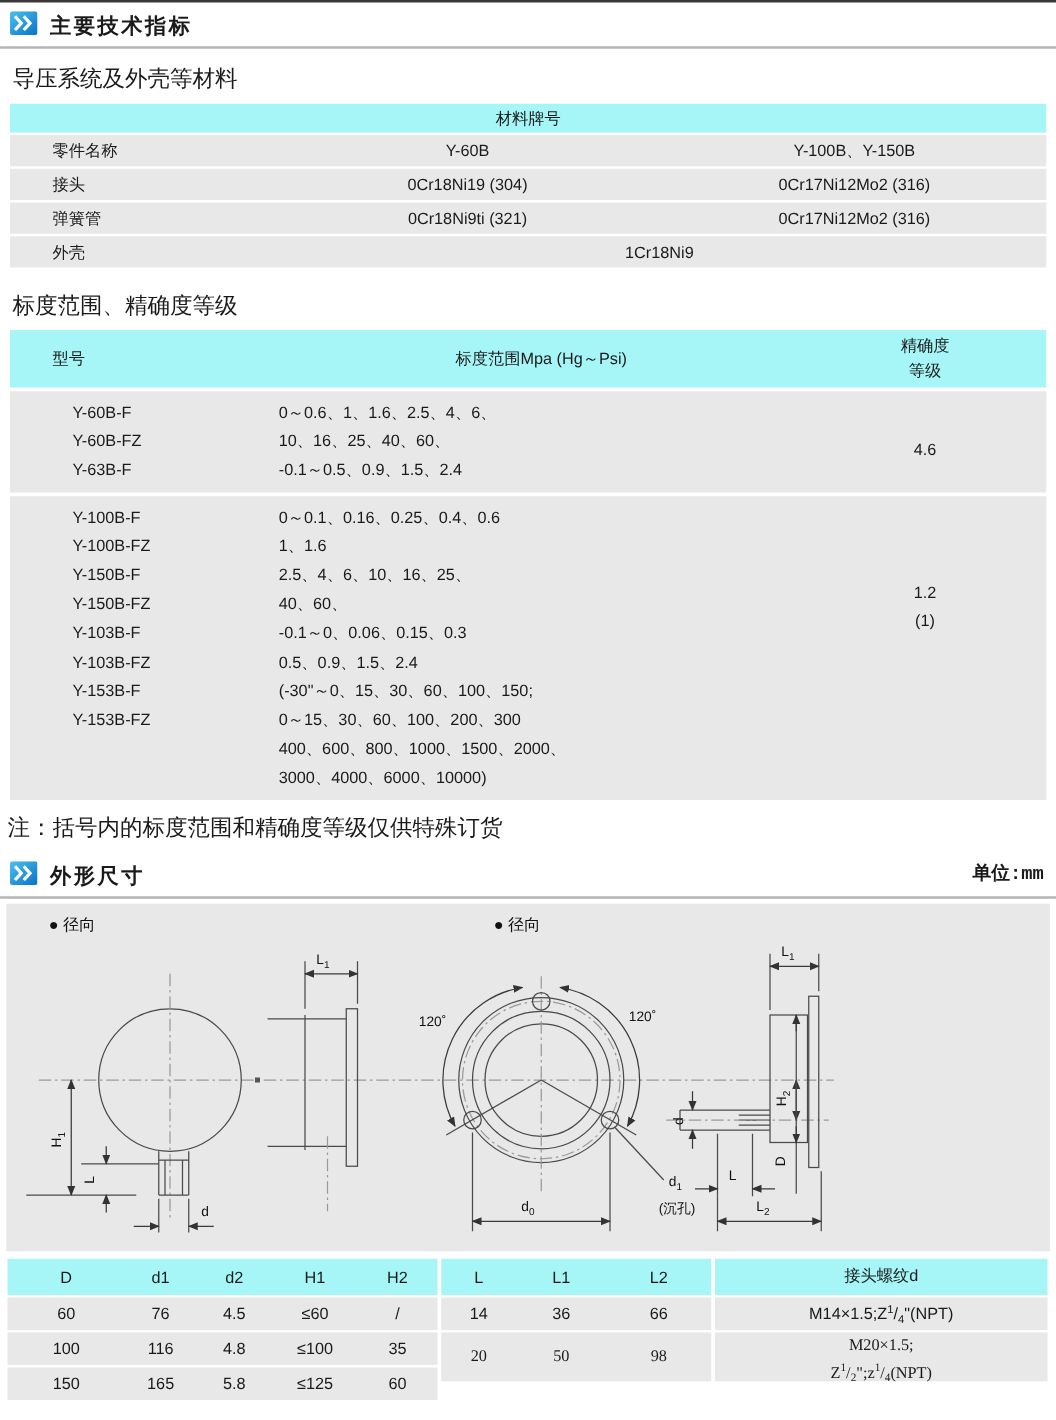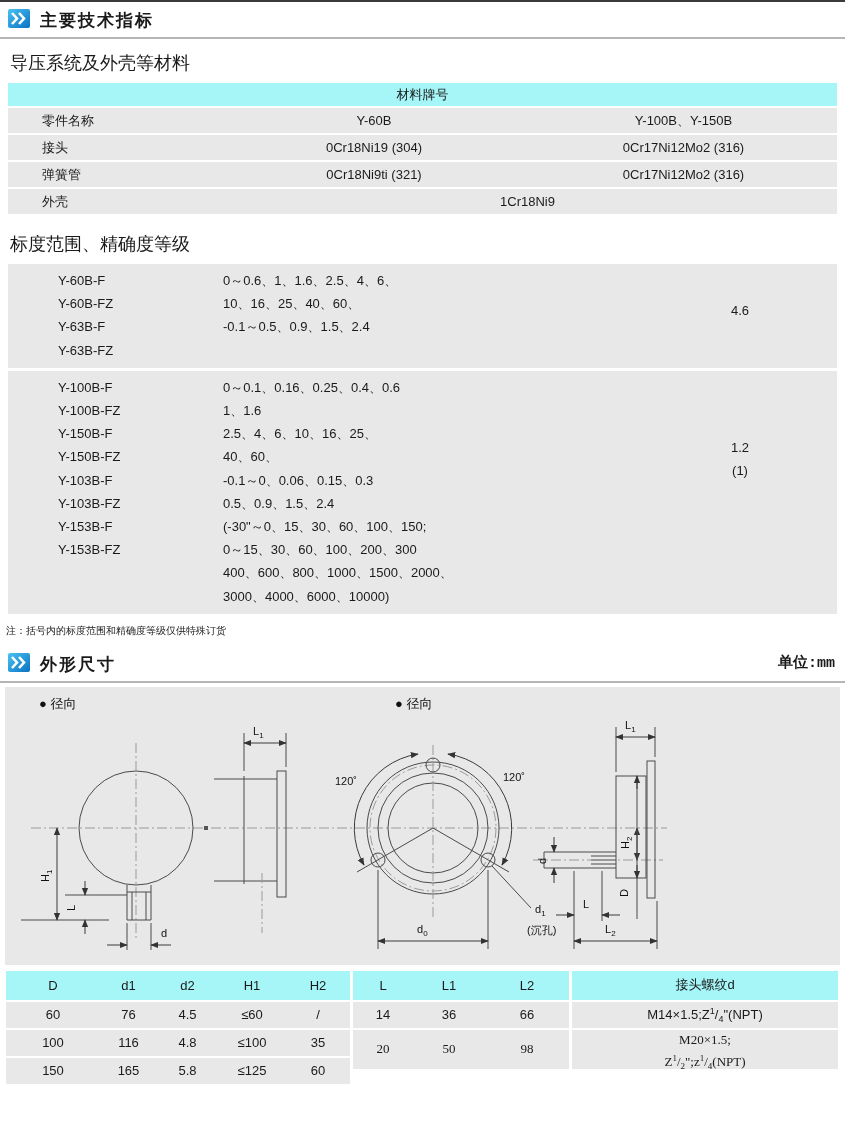--- a/index.html
+++ b/index.html
@@ -41,21 +41,21 @@
   .rng-head .lbl { padding-left:34px; }
   .rng-head .c { text-align:center; }
   .rng-head .two { text-align:center; line-height:20px; }
   .rng-group { margin-top:3px; display:grid; grid-template-columns:215px 420px 1fr; padding:5px 0 6px; }
   .rng-group .models  div { line-height:23.2px; padding-left:50px; }
   .rng-group .ranges  div { line-height:23.2px; text-align:left; }
   .rng-group .acc div { line-height:23px; text-align:center; }
   .acc.g1 { padding-top:30px; }
   .acc.g2 { padding-top:60px; }
 
-  .note { margin:10px 0 0 6px; font-size:10px; }
+  .note { margin:10px 0 0 6px; font-size:18px; }
 
   
   .panel { margin:4px 5px 0; height:278px; background:#e8e8e8; position:relative; }
   .panel svg { position:absolute; inset:0; }
   .ln   { stroke:#4a4a4a; stroke-width:1; fill:none; }
   .cl   { stroke:#9a9a9a; stroke-width:1; fill:none; stroke-dasharray:10 3 2 3; }
   .dim  { stroke:#3a3a3a; stroke-width:1; fill:none; }
   text.dlab { font-size:11px; fill:#111; }
   text.vlab { font-size:13px; fill:#111; }
 
@@ -115,27 +115,34 @@
   </div>
   <div class="mat-row gr">
     <div class="lbl">外壳</div>
     <div class="span2">1Cr18Ni9</div>
   </div>
 </div>
 
 <div class="subtitle" style="margin-top:18px">标度范围、精确度等级</div>
 
 <div class="tbl">
+  <div class="rng-head cy">
+    <div class="lbl">型号</div>
+    <div class="c">标度范围Mpa (Hg～Psi)</div>
+    <div class="two">
+      <div>精确度</div>
+      <div>等级</div>
+    </div>
+  </div>
 
   <div class="rng-group gr">
     <div class="models">
         <div>Y-60B-F</div>
         <div>Y-60B-FZ</div>
         <div>Y-63B-F</div>
-        <div>Y-63B-FZ</div>
       </div>
     <div class="ranges">
         <div>0～0.6、1、1.6、2.5、4、6、</div>
         <div>10、16、25、40、60、</div>
         <div>-0.1～0.5、0.9、1.5、2.4</div>
       </div>
     <div class="acc g1">
         <div>4.6</div>
       </div>
   </div>

